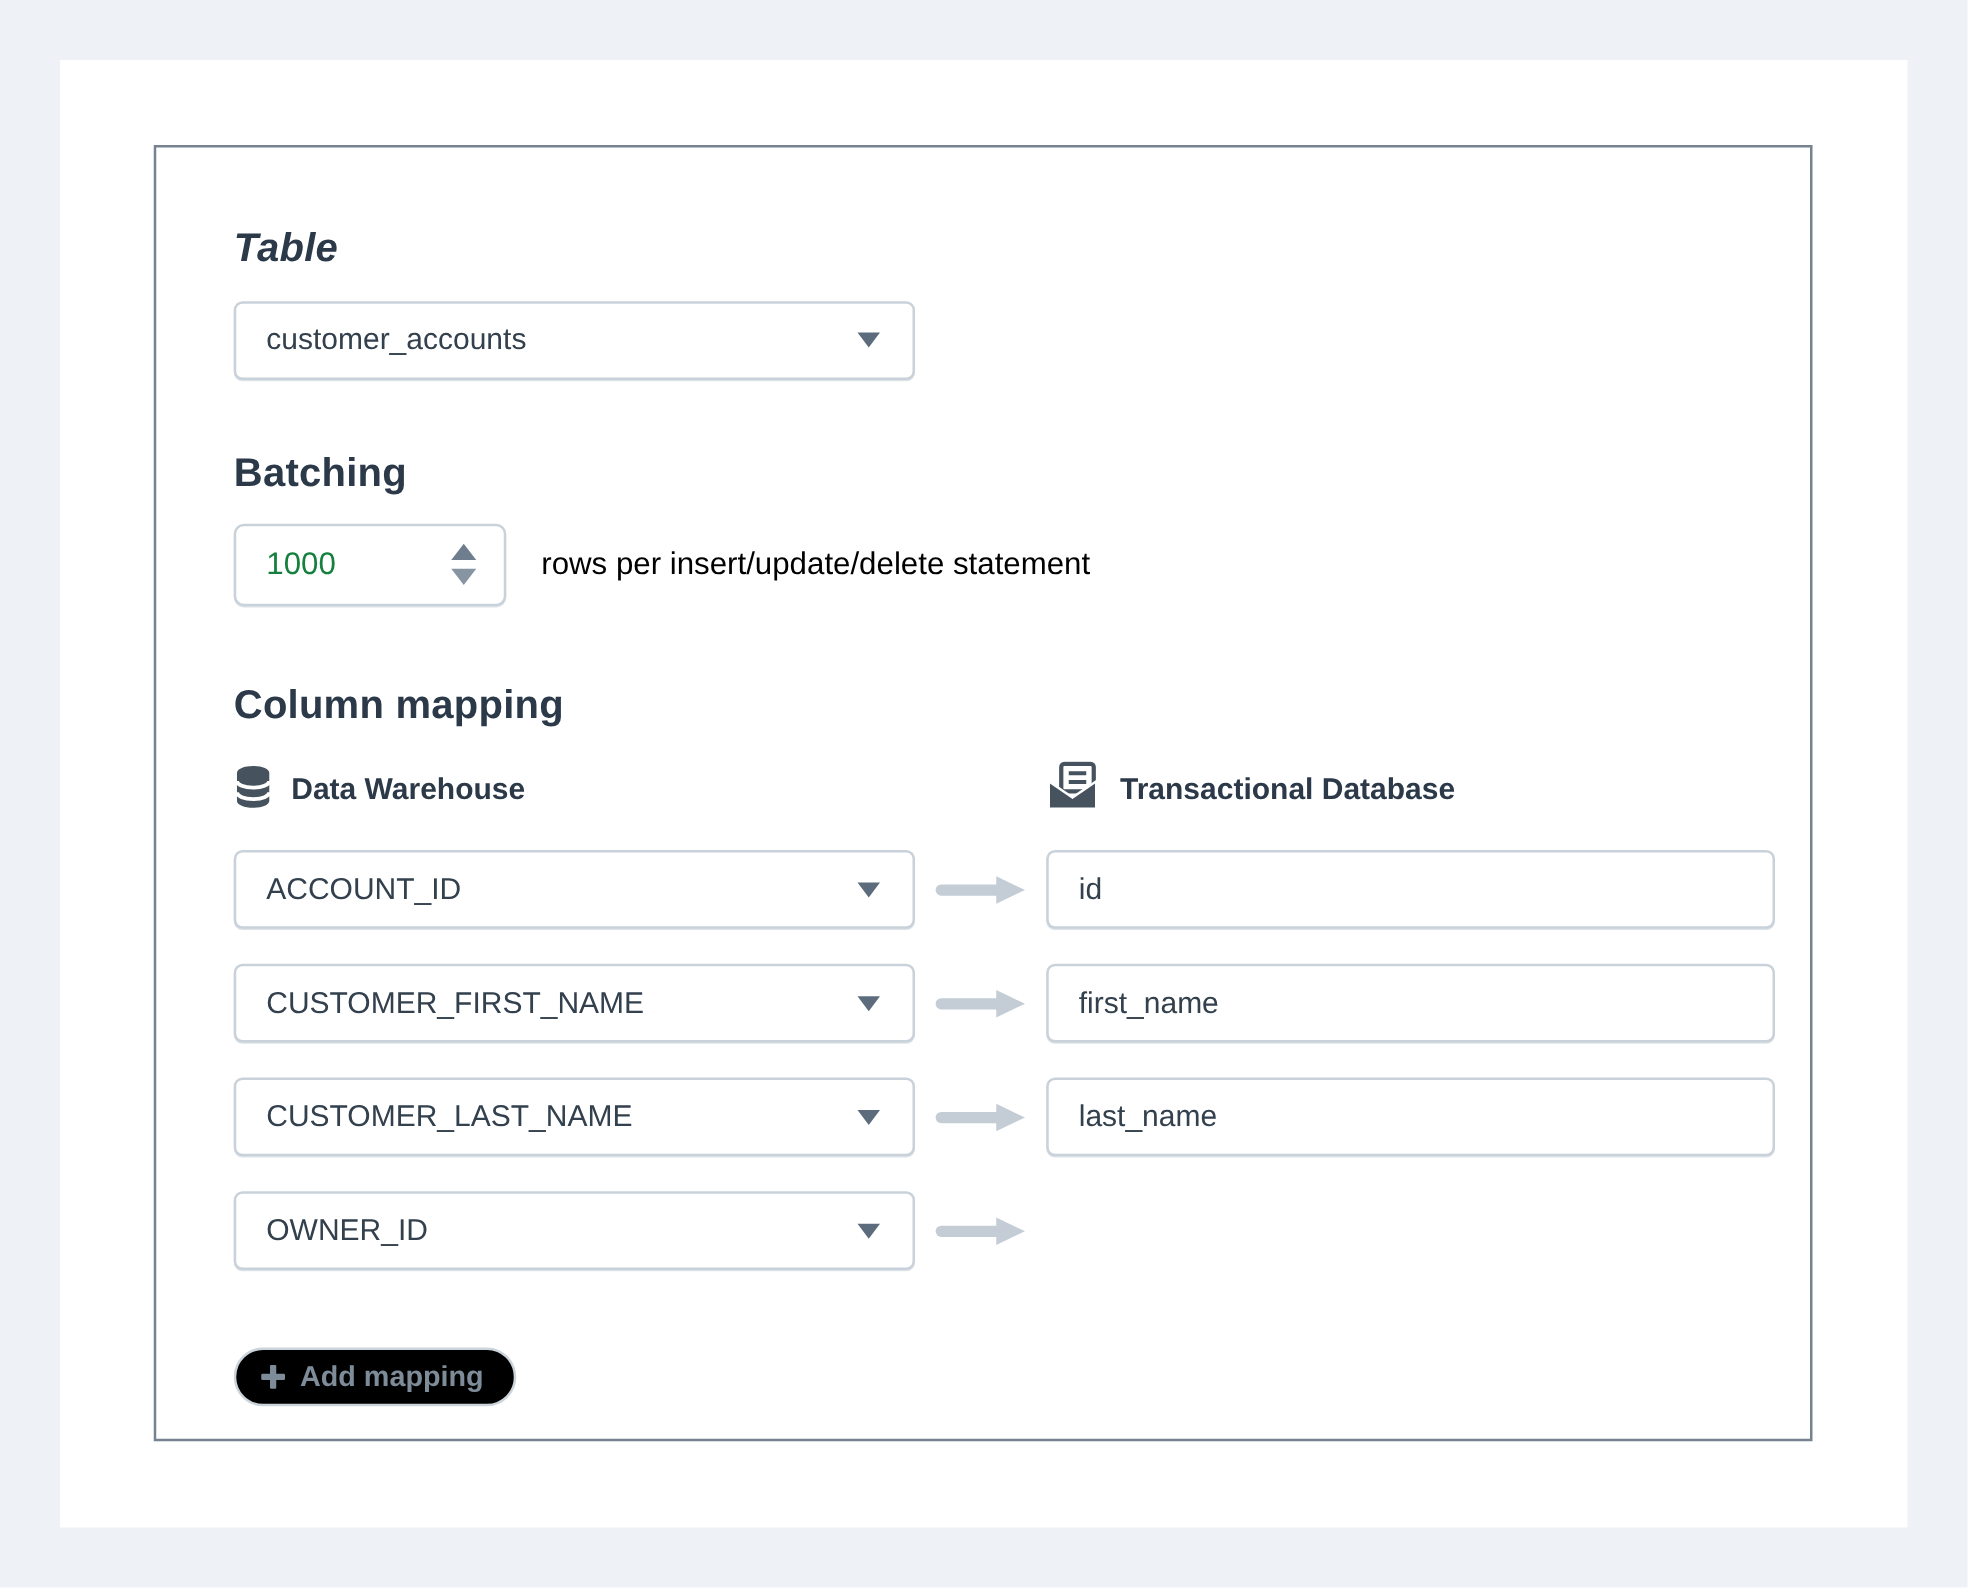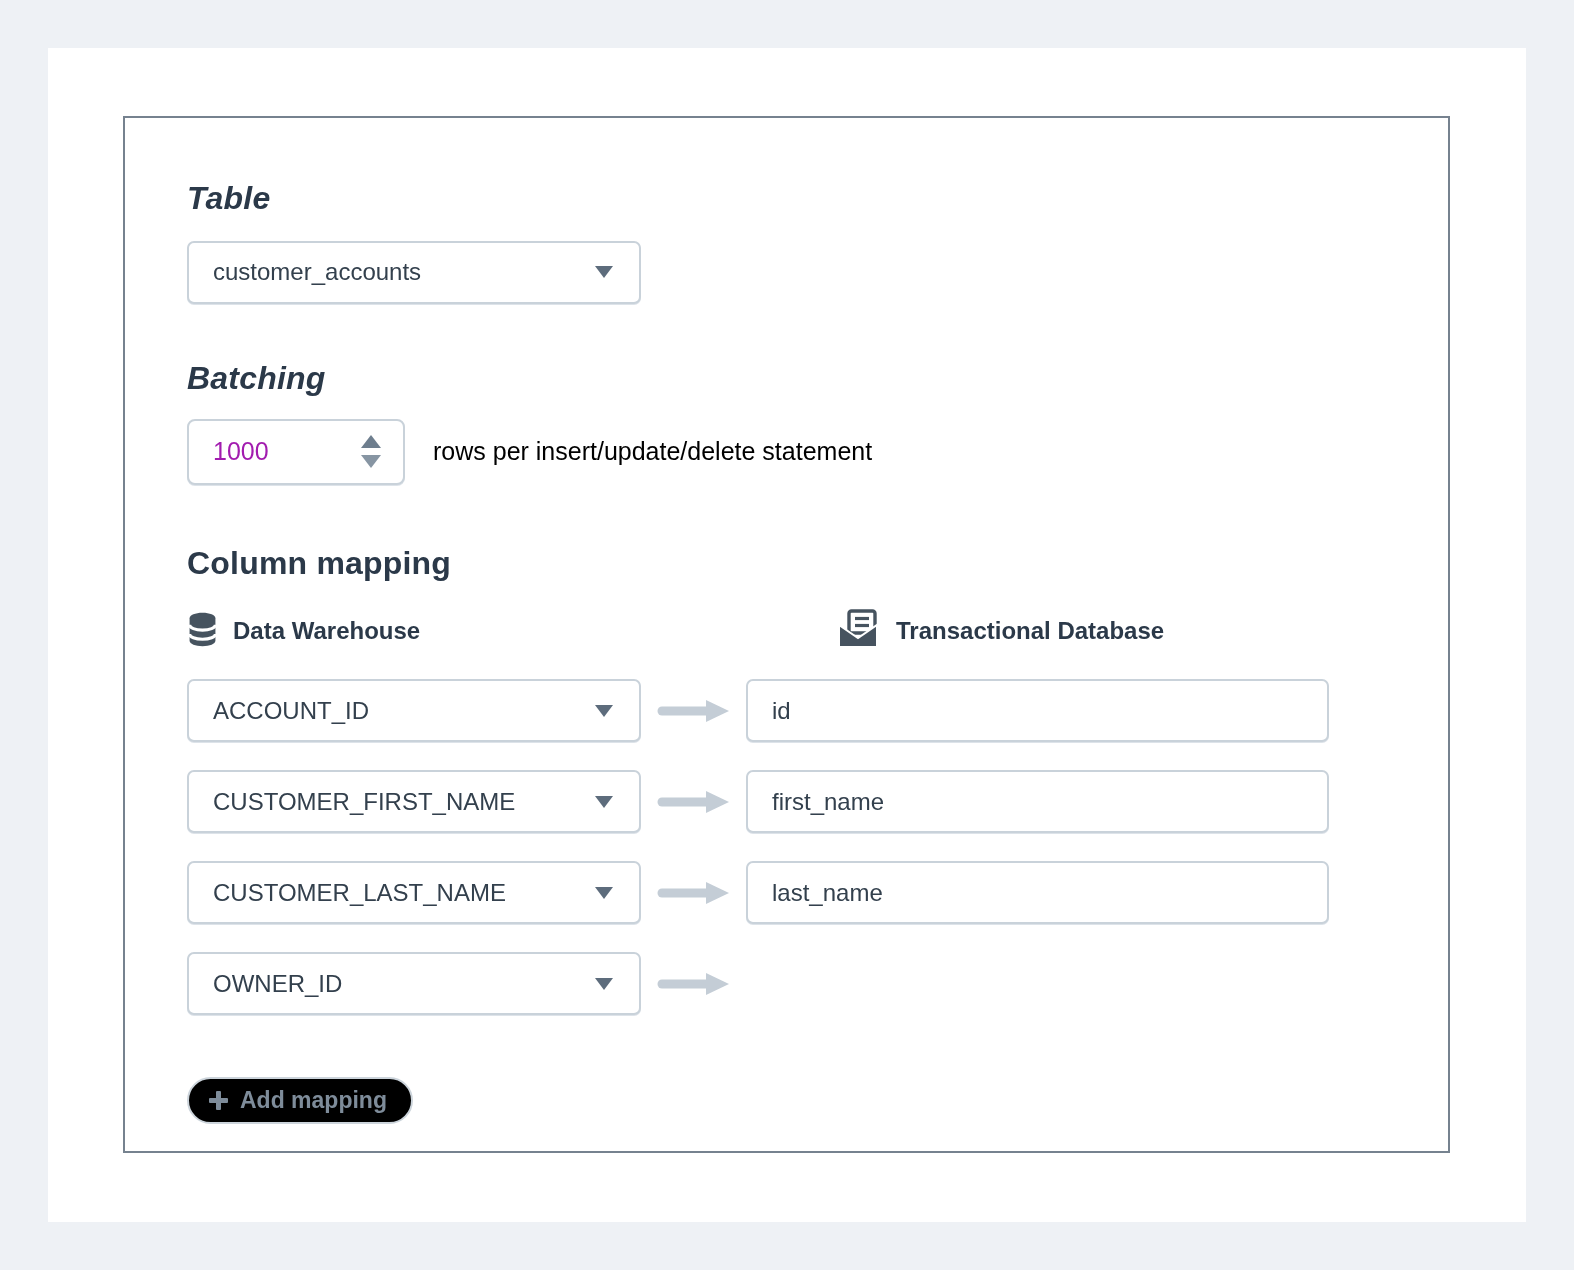--- a/index.html
+++ b/index.html
@@ -25,35 +25,35 @@
   }
   .section-heading {
     margin: 0;
     font-size: 32px;
     font-weight: 700;
     color: #2b3949;
     letter-spacing: 0.2px;
     line-height: 1.15;
   }
   .heading-table { margin-bottom: 24px; font-style: italic; }
-  .heading-batching { margin-top: 56px; margin-bottom: 22px; font-style: italic; }
+  .heading-batching { margin-top: 56px; margin-bottom: 22px; }
   .heading-mapping { margin-top: 60px; margin-bottom: 28px; }
 
   
   .selectbox, .text-input {
     height: 63px;
     border: 2px solid #c9d2da;
     border-radius: 7px;
     background: #fff;
     font-size: 24px;
     color: #33404d;
     font-family: inherit;
   }
   .selectbox {
-    width: 454px;
+    width: 545px;
     display: flex;
     align-items: center;
     justify-content: space-between;
     padding: 0 26px 0 24px;
     cursor: pointer;
     box-shadow: 0 1px 0 #dde3e9;
     gap: 20px;
   }
   .caret {
     width: 0; height: 0;
@@ -78,21 +78,21 @@
     display: flex;
     align-items: center;
     justify-content: space-between;
     padding: 0 22px 0 24px;
     box-shadow: 0 1px 0 #dde3e9;
   }
   .stepper input {
     width: 110px;
     border: none; outline: none;
     font-size: 25px;
-    color: #a21caf;
+    color: #15803d;
     font-family: inherit;
     background: transparent;
     padding: 0;
   }
   .spin { display: flex; flex-direction: column; gap: 7px; cursor: pointer; }
   .spin-up {
     width: 0; height: 0;
     border-left: 10px solid transparent;
     border-right: 10px solid transparent;
     border-bottom: 13px solid #6e7e8e;

